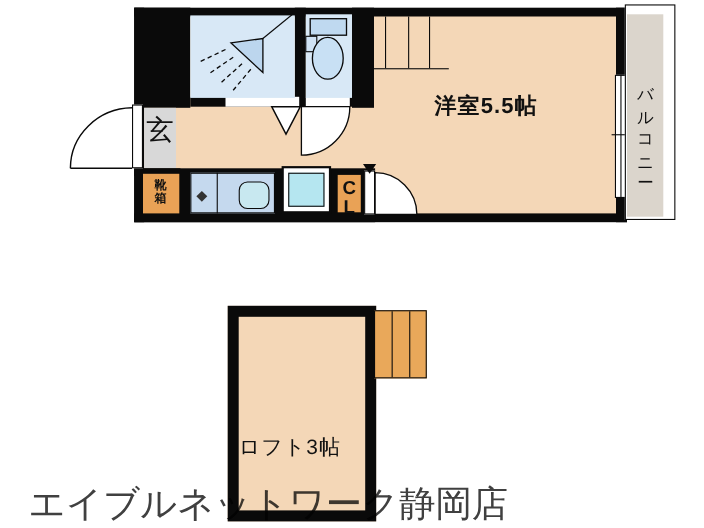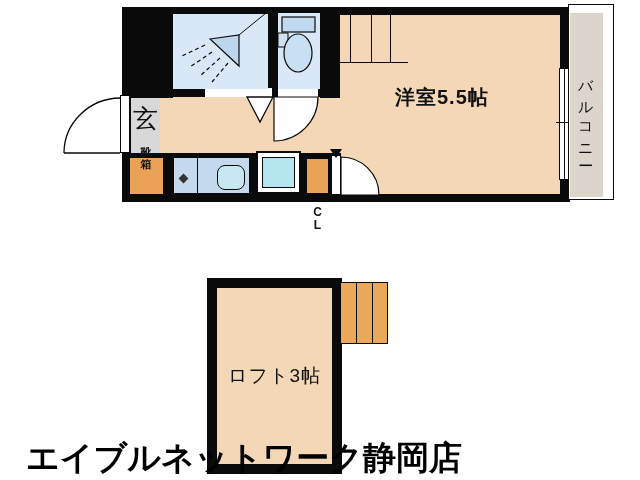--- a/index.html
+++ b/index.html
@@ -14,38 +14,38 @@
   .floor-peach{background:#f4d7b7;}
   .room-blue{background:#d8e8f6;}
   .kitchen-blue{background:#c5d9ee;border:1px solid #0a0a0a;box-sizing:border-box;}
   .gray-genkan{background:#d8d8d8;}
   .orange{background:#e9a256;}
   
   .lbl{color:#111;line-height:1.05;}
   .lbl-room{font-size:20px;letter-spacing:1px;}
   .lbl-genkan{font-size:25px;}
   .lbl-small{font-size:11px;font-weight:bold;word-break:break-all;text-align:center;}
-  .lbl-loft{font-size:19px;letter-spacing:1px;text-align:center;}
+  .lbl-loft{font-size:19px;letter-spacing:1px;margin-top:32px;}
   .lbl-balcony{font-size:15px;writing-mode:vertical-rl;letter-spacing:5px;text-align:center;}
   .white-box{background:#ffffff;border:1px solid #0a0a0a;box-sizing:border-box;}
   .line-black{background:#0a0a0a;}
   
   .sink-outer{background:#0a0a0a;}
   .sink-mid{position:absolute;left:2px;top:2px;right:2px;bottom:2px;background:#ffffff;}
   .sink-inner{position:absolute;left:4px;top:4px;right:4px;bottom:4px;background:#b5e6f0;border:1px solid #0a0a0a;box-sizing:border-box;}
   
   .balcony-outer{background:#ffffff;border:1px solid #0a0a0a;box-sizing:border-box;}
   .balcony-inner{background:#dbd5cc;}
   
   .loft-box{background:#f4d7b7;border:10px solid #0a0a0a;box-sizing:border-box;}
   .loft-stairs{background:#e9a85a;border:1px solid #0a0a0a;box-sizing:border-box;}
   .stair-div{position:absolute;top:0;bottom:0;width:1px;background:#0a0a0a;}
   
   #watermark{
-    left:26px;top:436px;font-size:33px;font-weight:bold;color:#000000;
+    left:26px;top:436px;font-size:33px;font-weight:normal;color:#404040;
     letter-spacing:0px;white-space:nowrap;mix-blend-mode:multiply;z-index:50;
   }
   svg{position:absolute;left:0;top:0;pointer-events:none;}
   .diamond{width:7px;height:7px;background:#333;transform:rotate(45deg);}
 </style>
 </head>
 <body>
 
 <div id="canvas">
 
@@ -74,35 +74,35 @@
   <div class="abs line-black" style="left:390px;top:15px;width:1px;height:47px;"></div>
   <div class="abs line-black" style="left:340px;top:62px;width:68px;height:1px;"></div>
 
   <div class="abs gray-genkan" style="left:131px;top:98px;width:29px;height:55px;"></div>
   <div class="abs lbl lbl-genkan" style="left:133px;top:105px;">玄</div>
   <div class="abs wall" style="left:122px;top:153px;width:42px;height:7px;"></div>
 
   <div class="abs wall" style="left:122px;top:153px;width:219px;height:49px;"></div>
 
   <div class="abs orange" style="left:130px;top:158px;width:33px;height:36px;"></div>
-  <div class="abs lbl lbl-small" style="left:139px;top:148px;width:14px;font-family:Liberation Mono, monospace;">靴箱</div>
+  <div class="abs lbl lbl-small" style="left:139px;top:164px;width:14px;">靴箱</div>
 
   <div class="abs kitchen-blue" style="left:173px;top:157px;width:77px;height:37px;"></div>
   <div class="abs line-black" style="left:197px;top:157px;width:1px;height:37px;"></div>
   <div class="abs diamond" style="left:180px;top:175px;"></div>
   <div class="abs" style="left:217px;top:165px;width:28px;height:25px;background:#c8e8f0;border:1px solid #0a0a0a;border-radius:8px;box-sizing:border-box;"></div>
 
   <div class="abs sink-outer" style="left:256px;top:151px;width:45px;height:43px;">
     <div class="sink-mid">
       <div class="sink-inner"></div>
     </div>
   </div>
 
   <div class="abs orange" style="left:307px;top:159px;width:21px;height:34px;"></div>
-  <div class="abs lbl lbl-small" style="left:311px;top:162px;width:13px;font-size:12px;margin-top:44px;">CL</div>
+  <div class="abs lbl lbl-small" style="left:311px;top:162px;width:13px;font-size:17px;">CL</div>
 
   <div class="abs white-box" style="left:331px;top:155px;width:10px;height:40px;"></div>
 
   <div class="abs white-box" style="left:559px;top:68px;width:12px;height:112px;"></div>
   <div class="abs line-black" style="left:564px;top:68px;width:1px;height:112px;"></div>
   <div class="abs line-black" style="left:556px;top:122px;width:18px;height:1px;"></div>
 
   <div class="abs balcony-outer" style="left:568px;top:4px;width:46px;height:196px;"></div>
   <div class="abs balcony-inner" style="left:570px;top:13px;width:33px;height:184px;"></div>
   <div class="abs lbl lbl-balcony" style="left:578px;top:36px;height:160px;">バルコニー</div>

